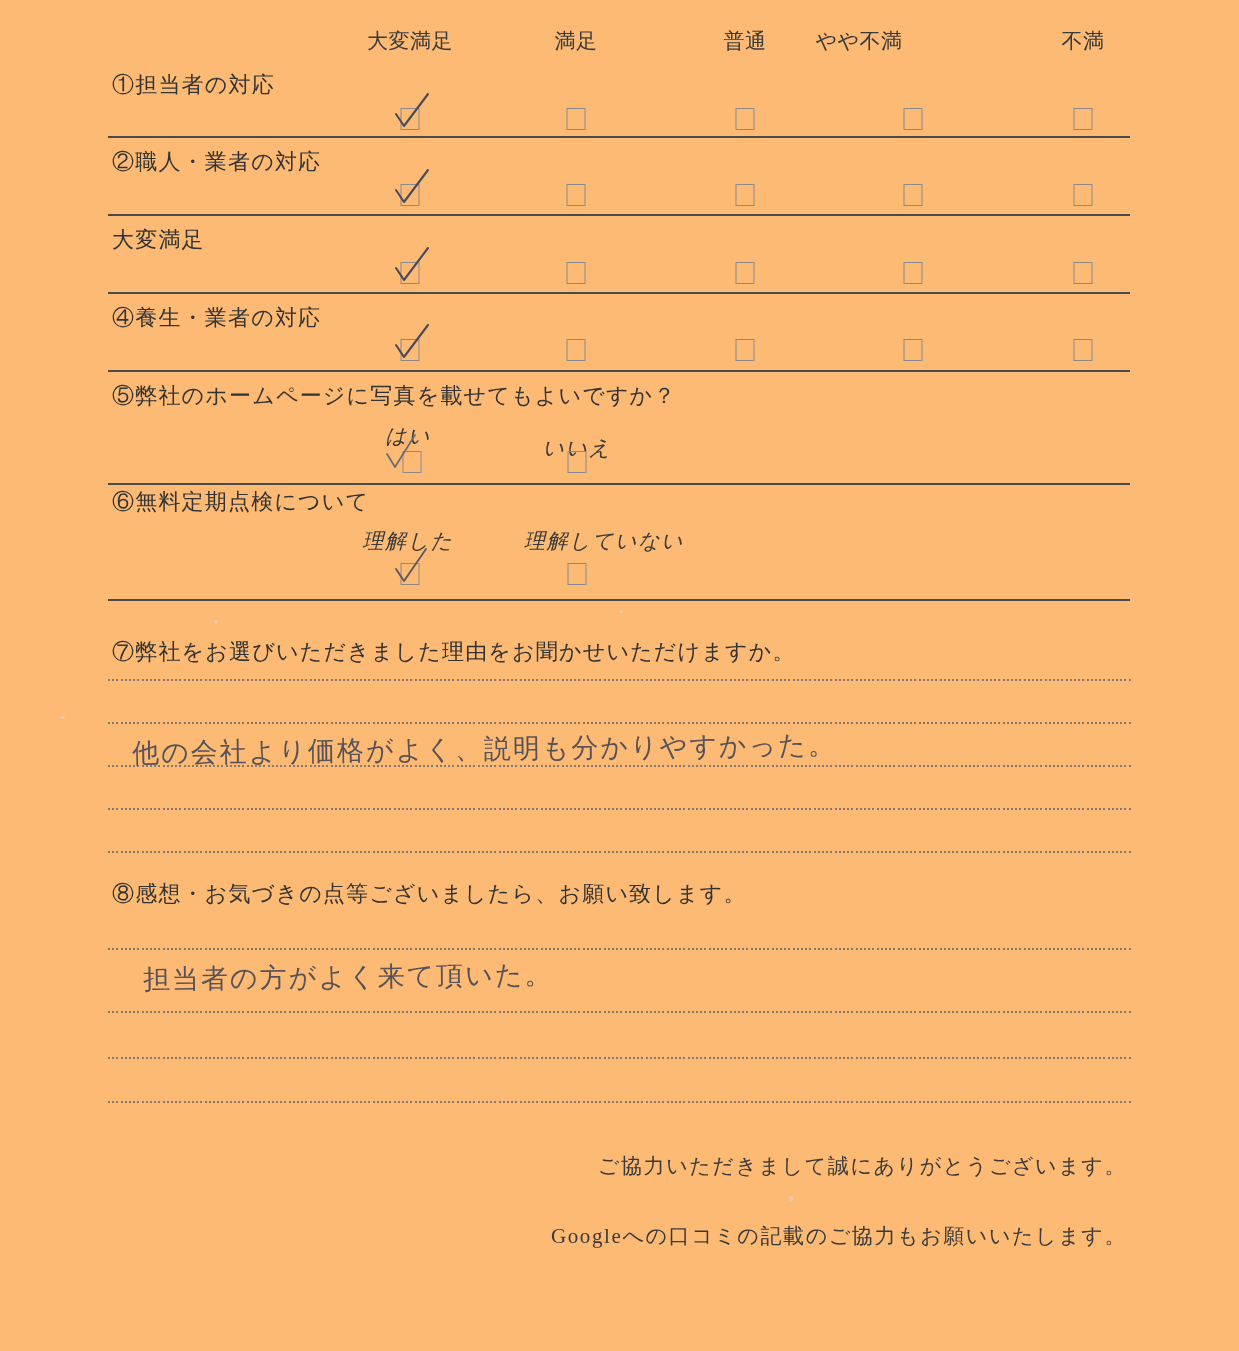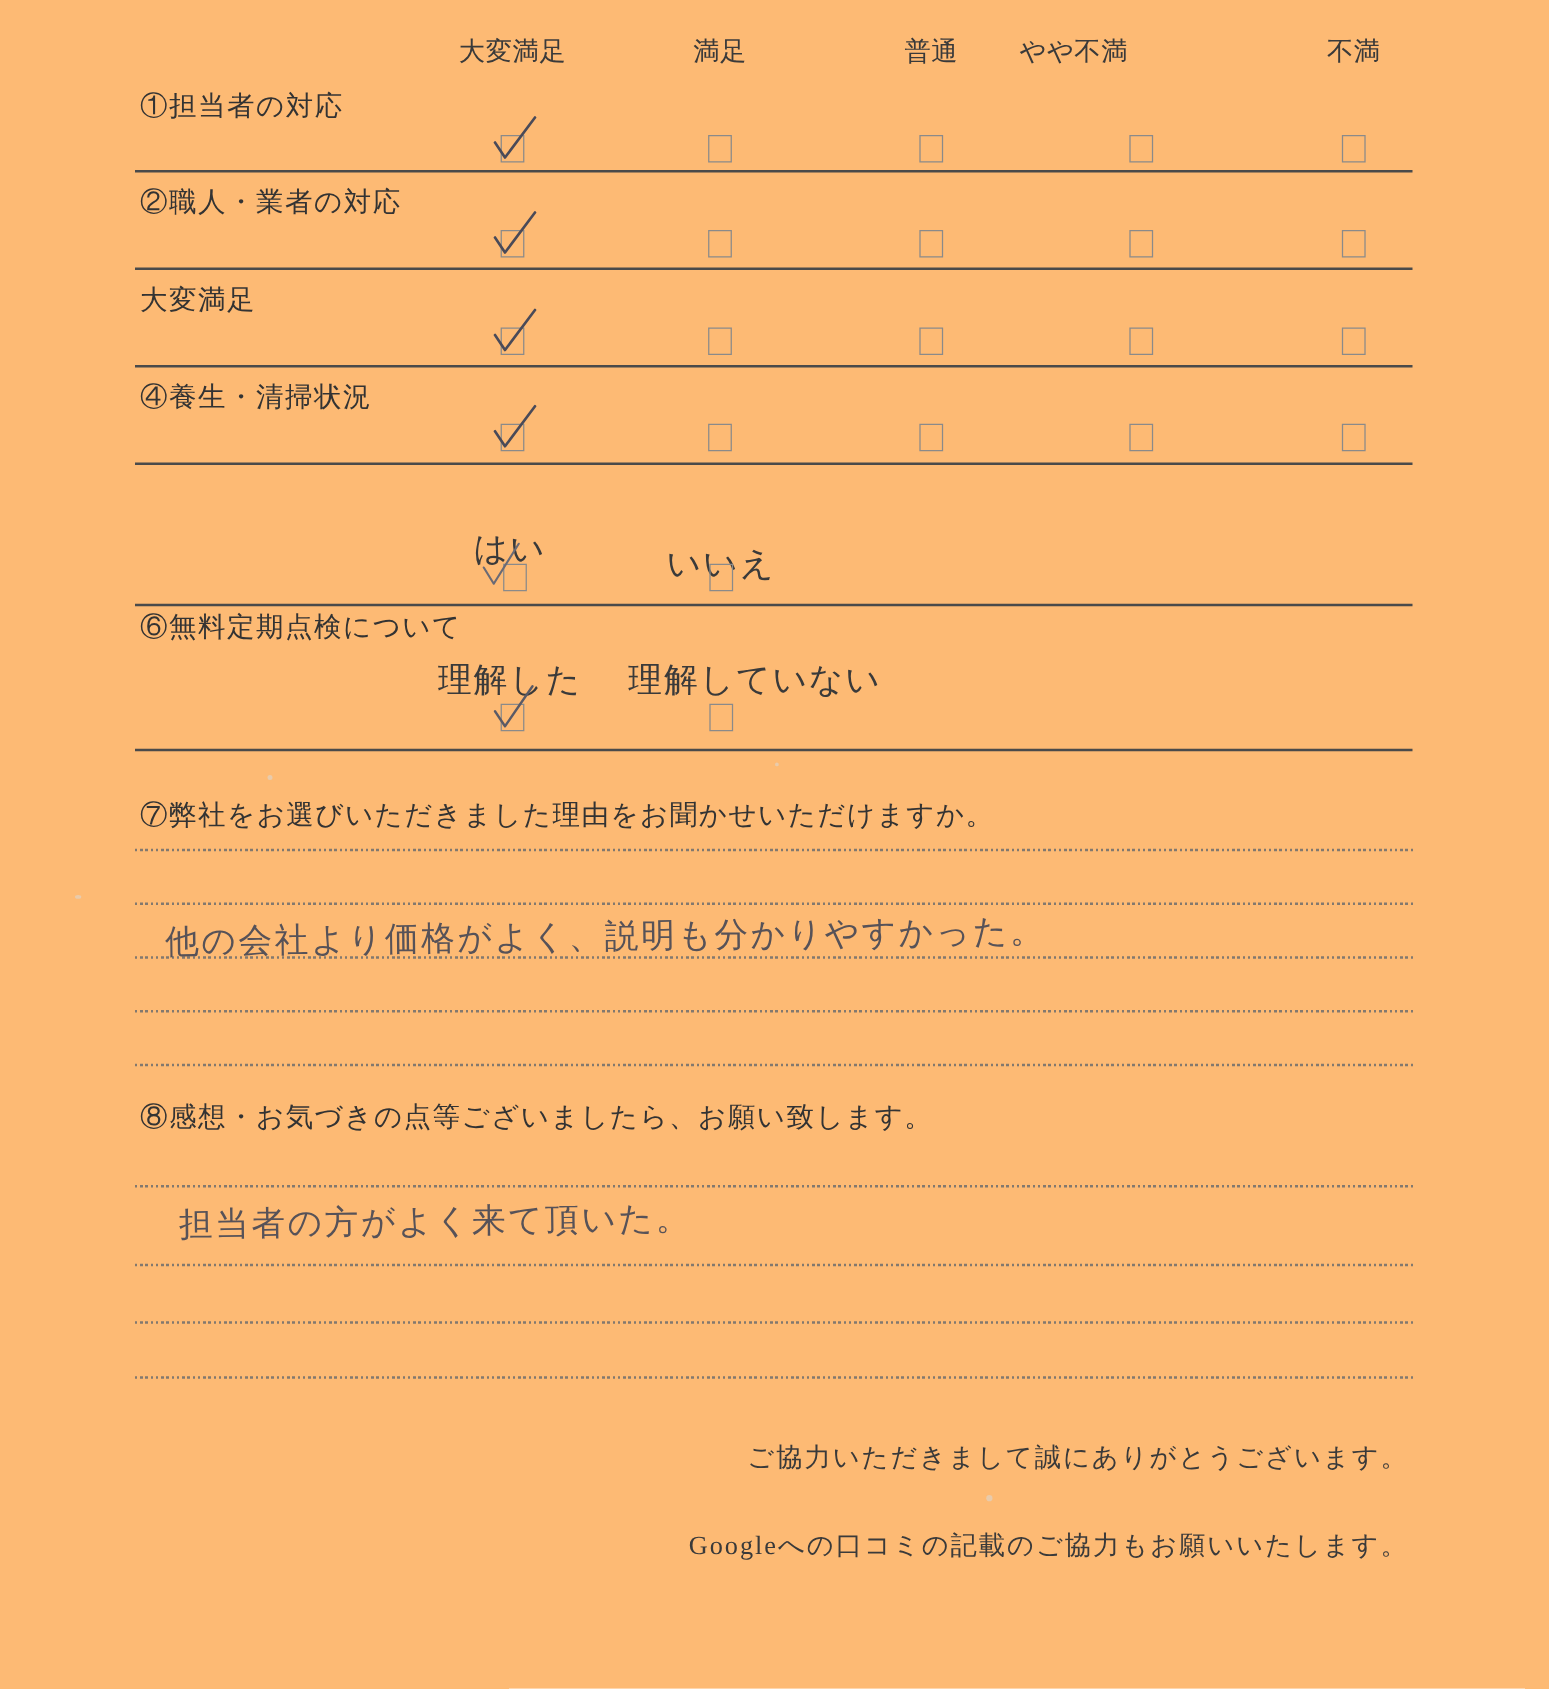--- a/index.html
+++ b/index.html
@@ -71,26 +71,27 @@
     height: 44px;
     transform: translateX(-50%);
     pointer-events: none;
     overflow: visible;
   }
   .tick svg { display: block; overflow: visible; }
 
   
   .sub-label {
     position: absolute;
-    font-size: 27px;
+    font-size: 21px;
     line-height: 1;
     letter-spacing: 1.5px;
     color: #3a3a3a;
     transform: translateX(-50%);
     white-space: nowrap;
+    font-style: italic;
   }
 
   
   .dotline {
     position: absolute;
     left: 108px;
     width: 1024px;
     height: 2px;
     background-image: repeating-linear-gradient(
       to right,
@@ -173,33 +174,34 @@
     <svg width="46" height="44" viewBox="0 0 46 44">
       <path d="M2 22 L10 34 L34 2" fill="none" stroke="#4a4a58" stroke-width="2.1" stroke-linecap="round" stroke-linejoin="round"></path>
     </svg>
   </div>
   <div class="cbox" style="left:576px; top:262px;"></div>
   <div class="cbox" style="left:745px; top:262px;"></div>
   <div class="cbox" style="left:913px; top:262px;"></div>
   <div class="cbox" style="left:1083px; top:262px;"></div>
   <div class="rule" style="top:292px;"></div>
 
-  <div class="q-label" style="top:306px;">④養生・清掃状況</div>
+  <div class="q-label" style="top:306px;">④養生・業者の対応</div>
   <div class="cbox" style="left:410px; top:339px;"></div>
   <div class="tick" style="left:417px; top:323px;">
     <svg width="46" height="44" viewBox="0 0 46 44">
       <path d="M2 22 L10 34 L34 2" fill="none" stroke="#4a4a58" stroke-width="2.1" stroke-linecap="round" stroke-linejoin="round"></path>
     </svg>
   </div>
   <div class="cbox" style="left:576px; top:339px;"></div>
   <div class="cbox" style="left:745px; top:339px;"></div>
   <div class="cbox" style="left:913px; top:339px;"></div>
   <div class="cbox" style="left:1083px; top:339px;"></div>
   <div class="rule" style="top:370px;"></div>
 
+  <div class="q-label" style="top:384px;">⑤弊社のホームページに写真を載せてもよいですか？</div>
   <div class="sub-label" style="left:408px; top:426px;">はい</div>
   <div class="sub-label" style="left:577px; top:438px;">いいえ</div>
   <div class="cbox" style="left:412px; top:451px;"></div>
   <div class="tick" style="left:410px; top:431px;">
     <svg width="46" height="44" viewBox="0 0 46 44">
       <path d="M0 23 L8 36 L28 4" fill="none" stroke="#6a6a75" stroke-width="1.7" stroke-linecap="round" stroke-linejoin="round"></path>
     </svg>
   </div>
   <div class="cbox" style="left:577px; top:451px;"></div>
   <div class="rule" style="top:483px;"></div>

